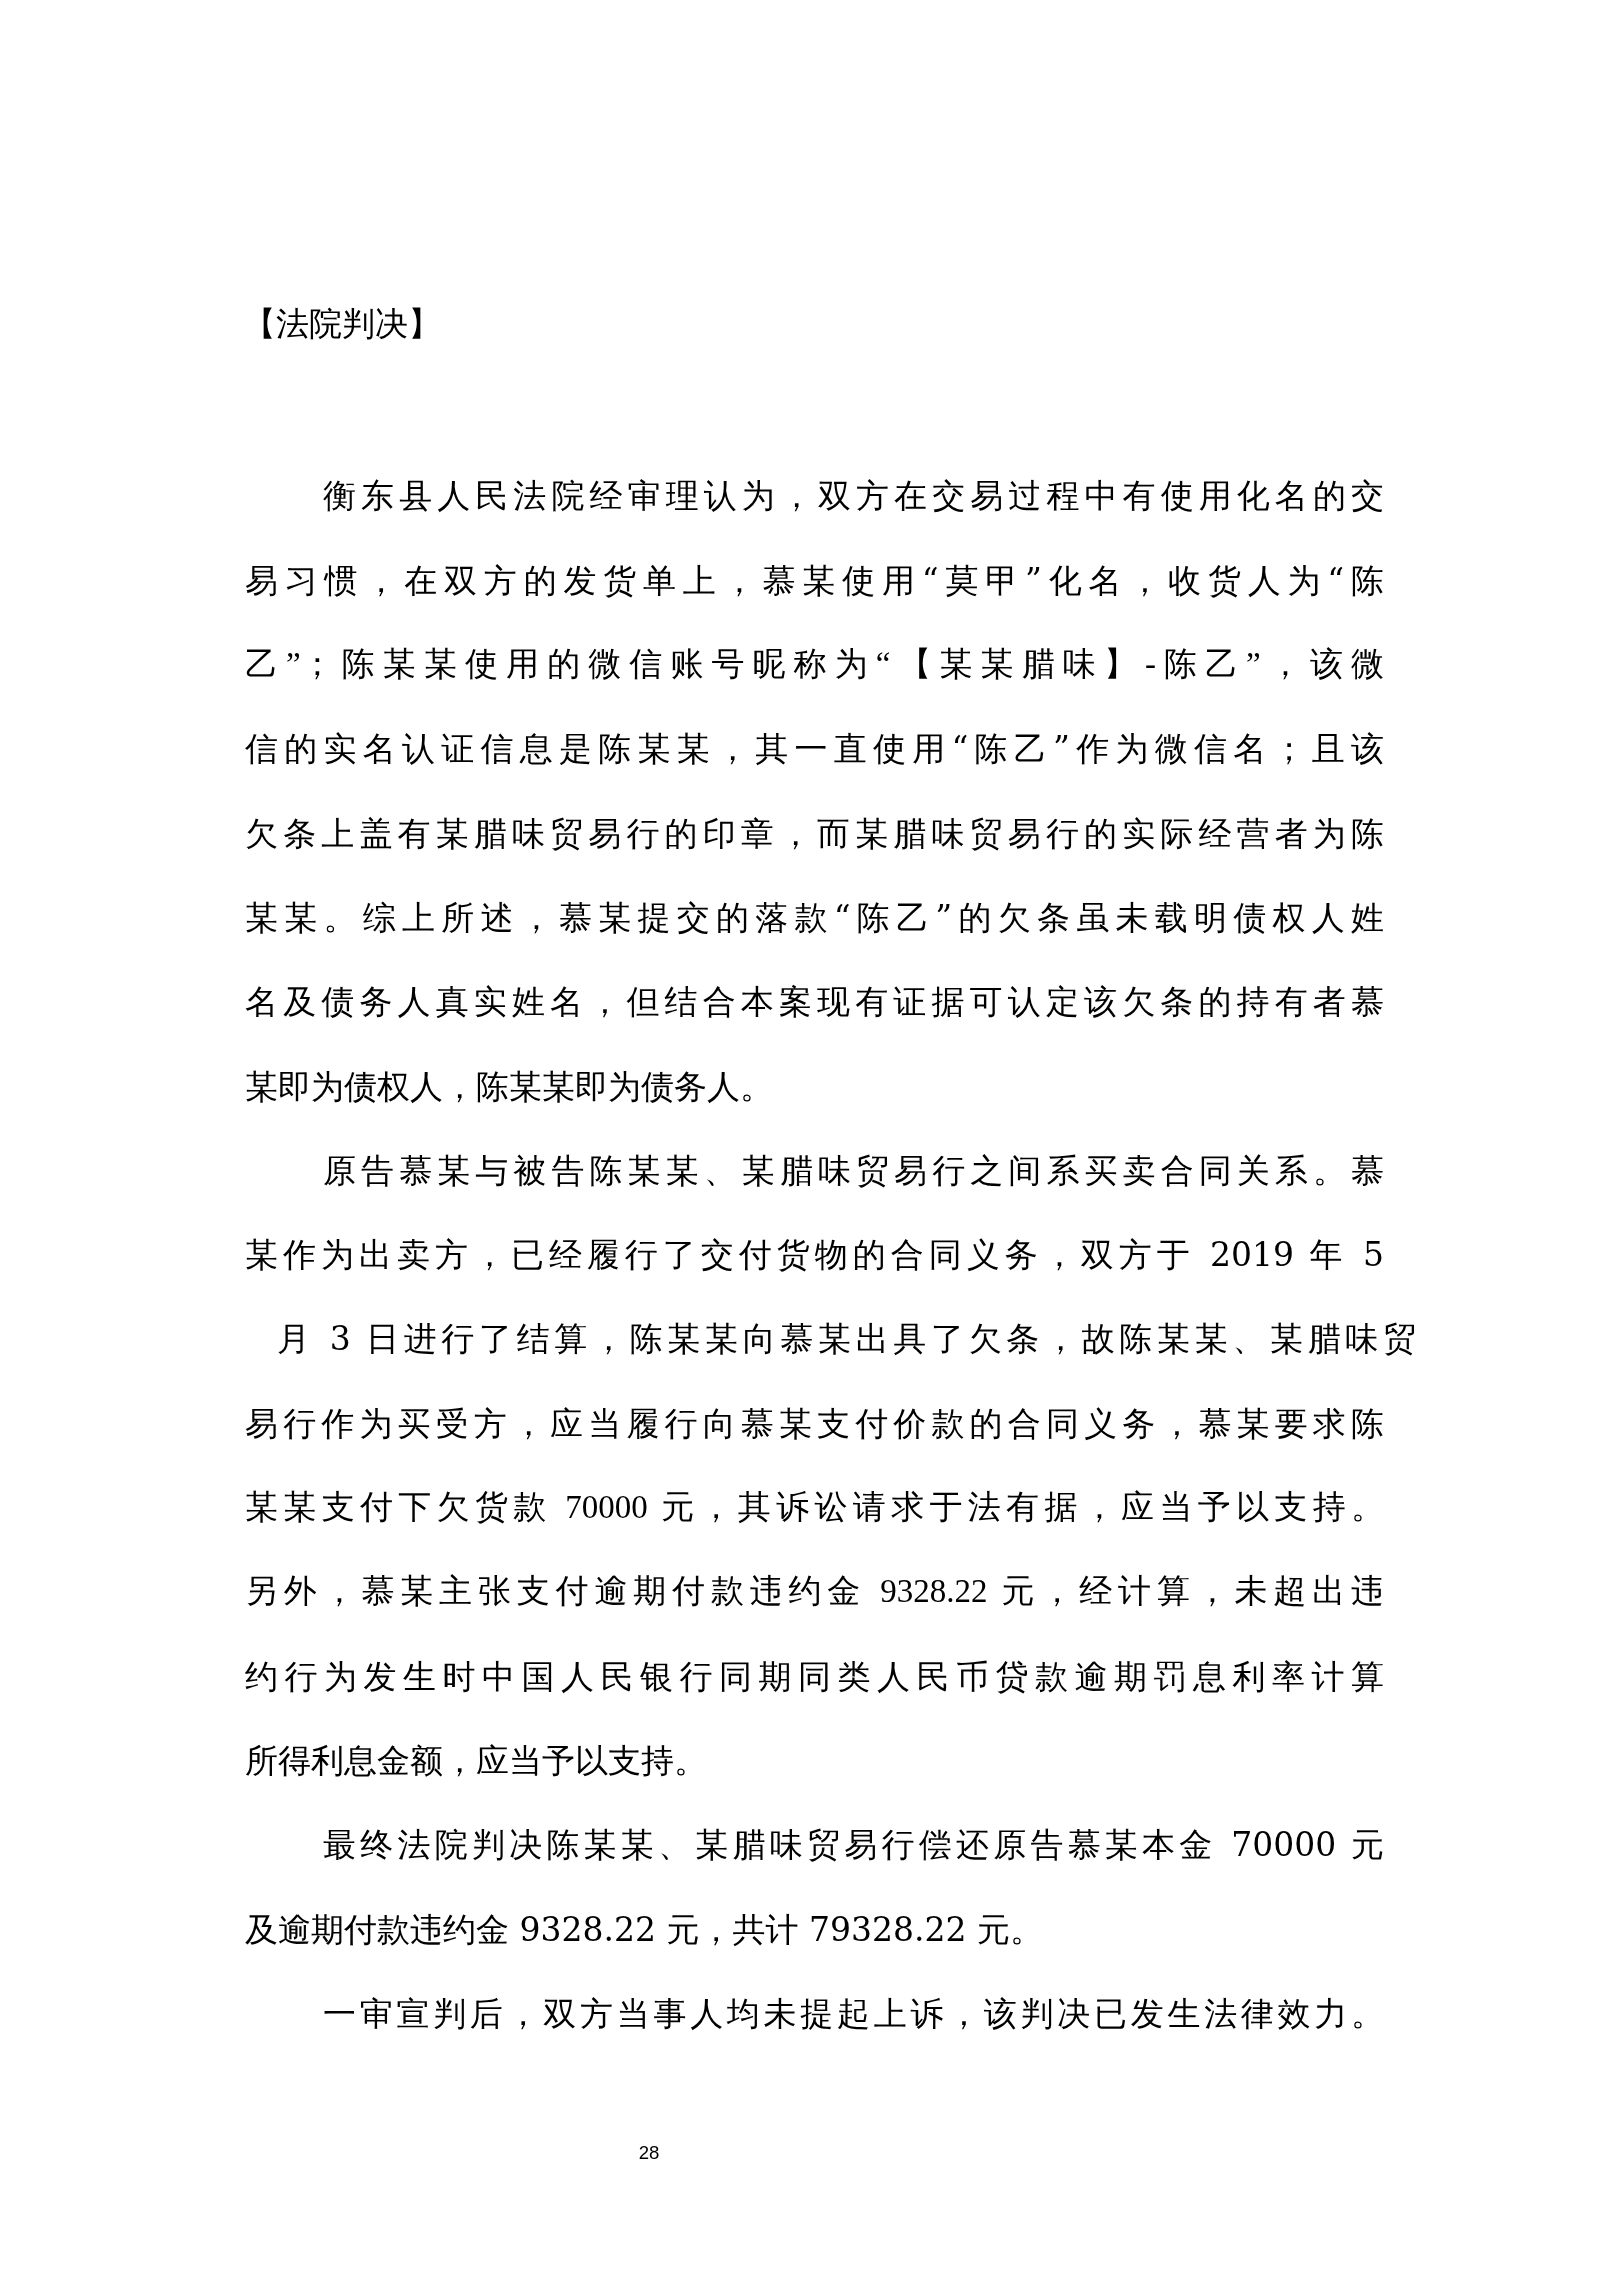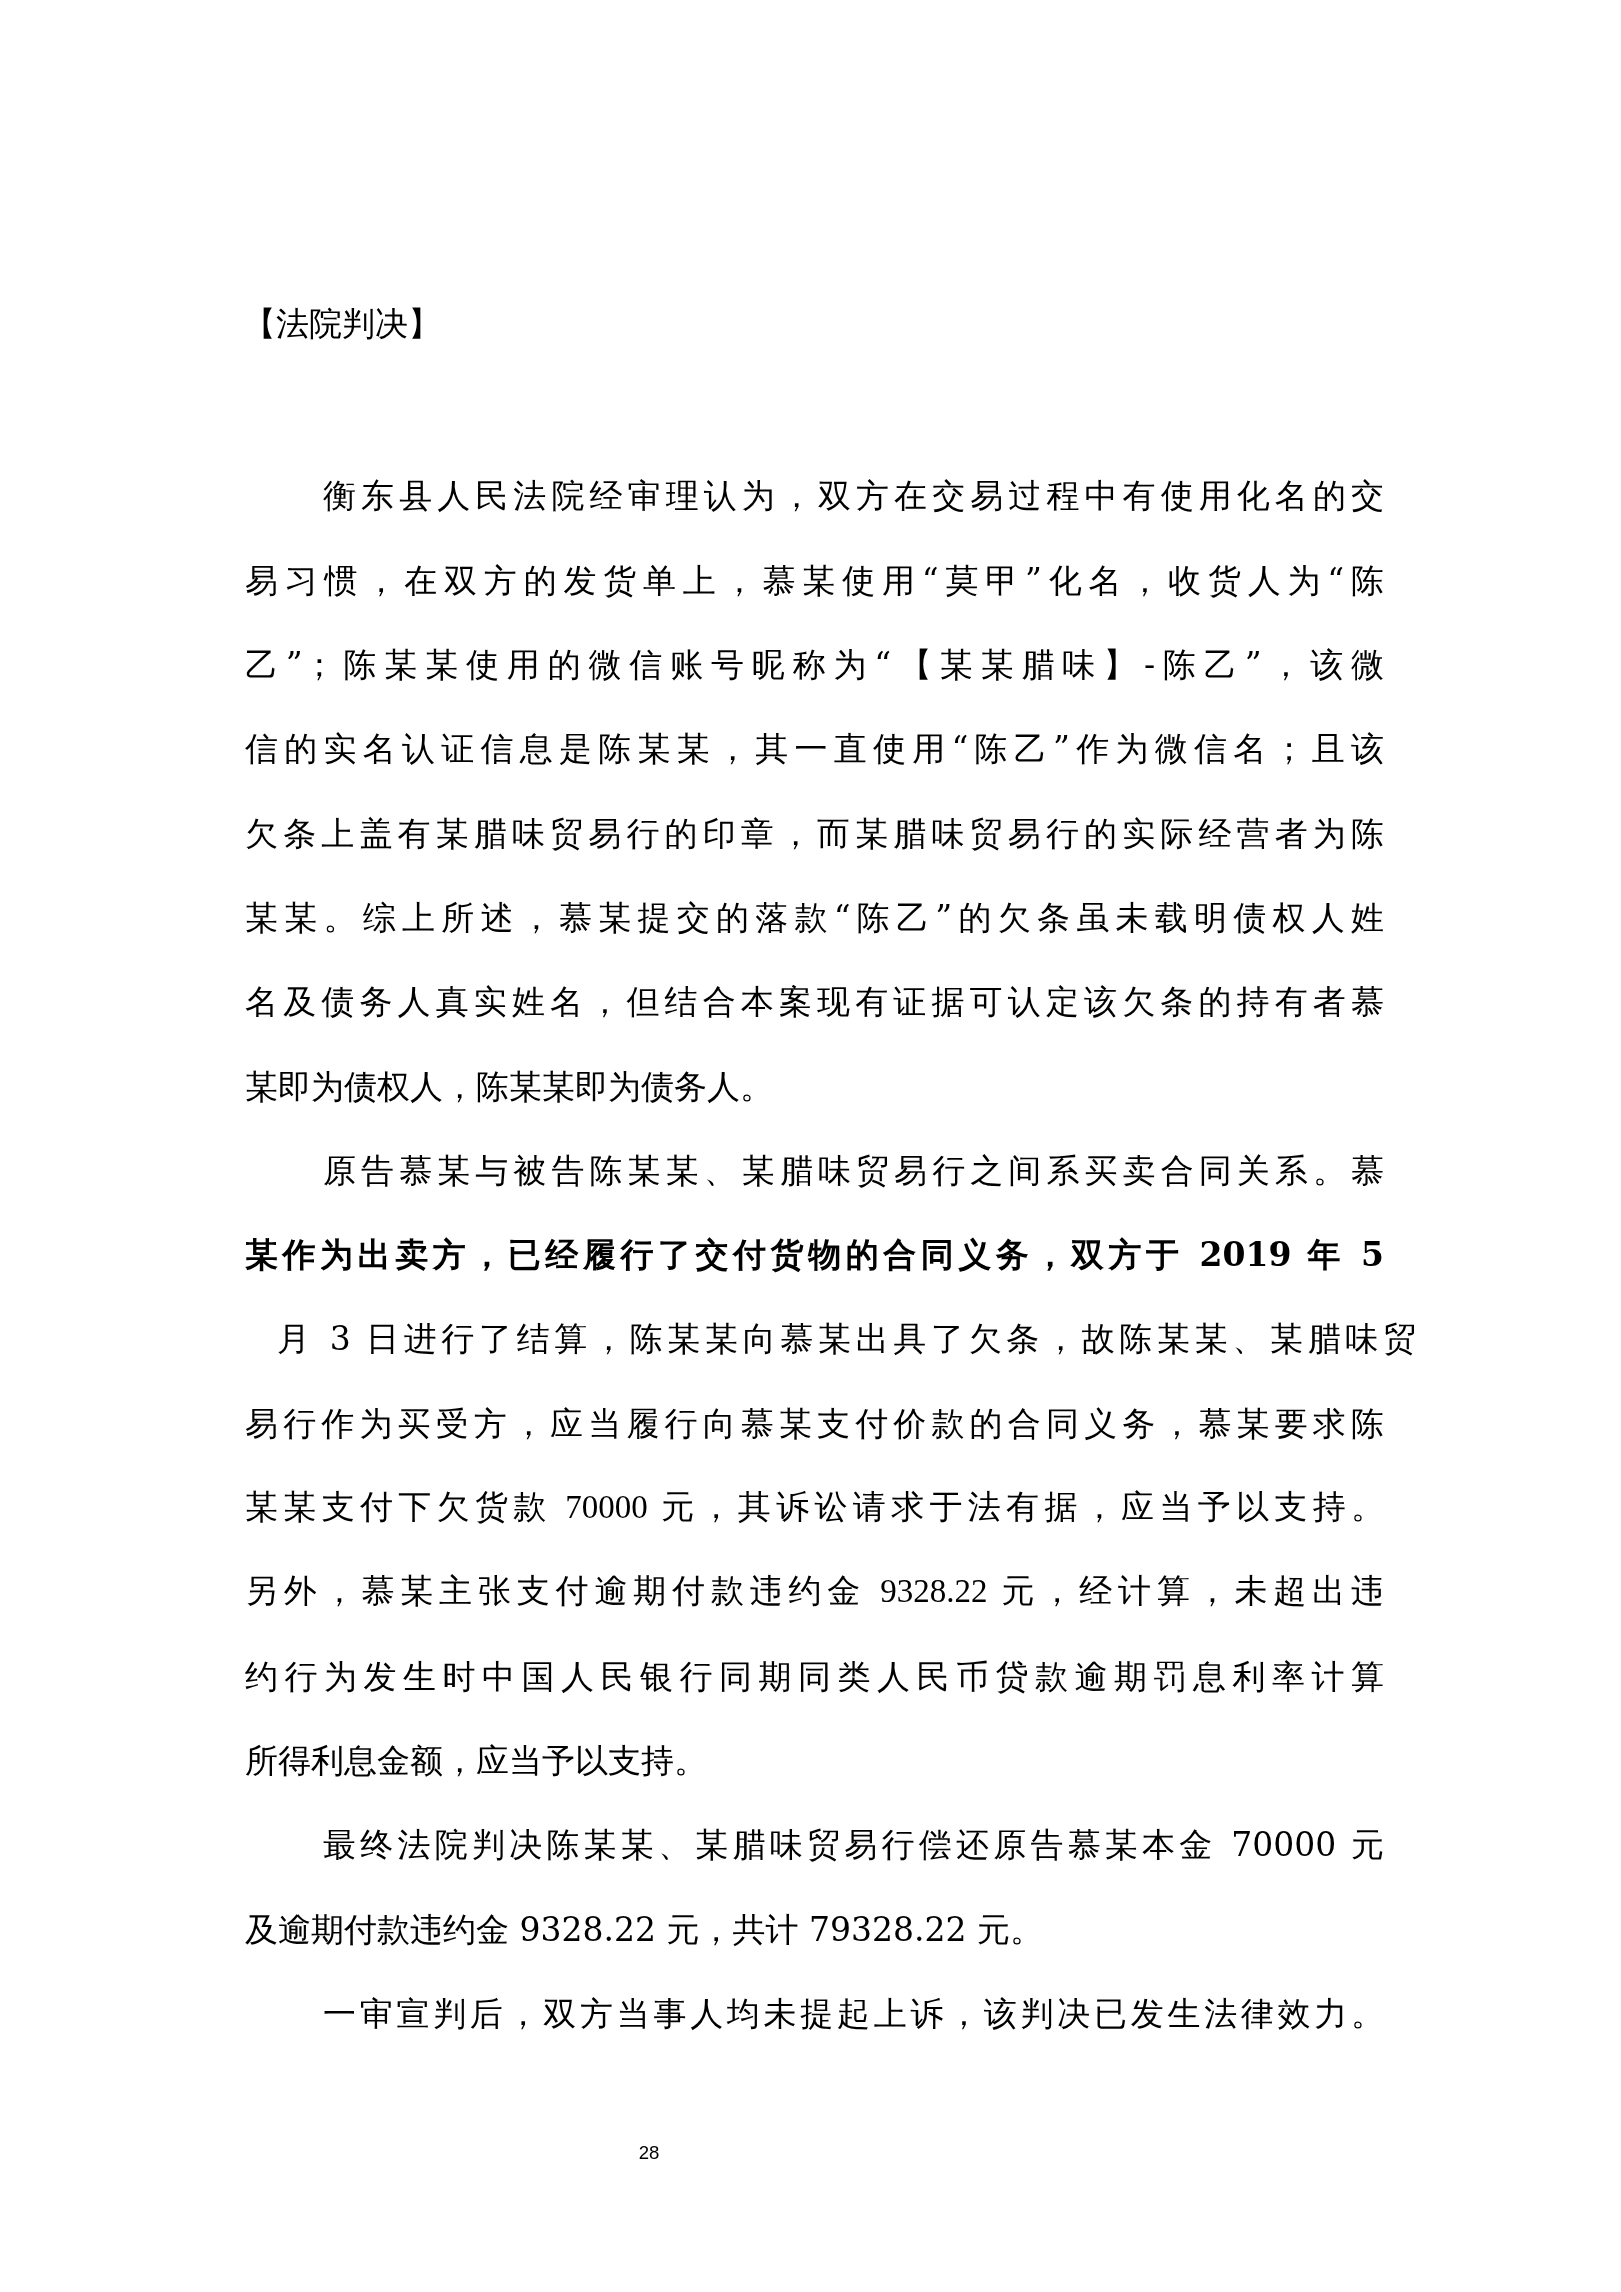--- a/index.html
+++ b/index.html
@@ -61,31 +61,31 @@
 </head>
 <body>
 
 <div class="page">
 
   <div class="heading">【法院判决】</div>
 
   <div>
     <div class="line indent" style="top:466px;">衡东县人民法院经审理认为，双方在交易过程中有使用化名的交</div>
     <div class="line" style="top:551px;">易习惯，在双方的发货单上，慕某使用“莫甲”化名，收货人为“陈</div>
-    <div class="line" style="top:635px;">乙”；陈某某使用的微信账号昵称为“【某某腊味】-陈乙”，该微</div>
+    <div class="line" style="top:635px;font-family:Liberation Serif, serif;">乙”；陈某某使用的微信账号昵称为“【某某腊味】-陈乙”，该微</div>
     <div class="line" style="top:719px;">信的实名认证信息是陈某某，其一直使用“陈乙”作为微信名；且该</div>
     <div class="line" style="top:804px;">欠条上盖有某腊味贸易行的印章，而某腊味贸易行的实际经营者为陈</div>
     <div class="line" style="top:888px;">某某。综上所述，慕某提交的落款“陈乙”的欠条虽未载明债权人姓</div>
     <div class="line" style="top:972px;">名及债务人真实姓名，但结合本案现有证据可认定该欠条的持有者慕</div>
     <div class="line last" style="top:1057px;">某即为债权人，陈某某即为债务人。</div>
   </div>
 
   <div>
     <div class="line indent" style="top:1141px;">原告慕某与被告陈某某、某腊味贸易行之间系买卖合同关系。慕</div>
-    <div class="line" style="top:1225px;font-weight:bold;">某作为出卖方，已经履行了交付货物的合同义务，双方于 2019 年 5</div>
+    <div class="line" style="top:1225px;">某作为出卖方，已经履行了交付货物的合同义务，双方于 2019 年 5</div>
     <div class="line" style="top:1309px;margin-left:32px;">月 3 日进行了结算，陈某某向慕某出具了欠条，故陈某某、某腊味贸</div>
     <div class="line" style="top:1394px;">易行作为买受方，应当履行向慕某支付价款的合同义务，慕某要求陈</div>
     <div class="line" style="top:1478px;font-family:Liberation Serif, serif;">某某支付下欠货款 70000 元，其诉讼请求于法有据，应当予以支持。</div>
     <div class="line" style="top:1562px;font-family:Liberation Serif, serif;">另外，慕某主张支付逾期付款违约金 9328.22 元，经计算，未超出违</div>
     <div class="line" style="top:1647px;">约行为发生时中国人民银行同期同类人民币贷款逾期罚息利率计算</div>
     <div class="line last" style="top:1731px;">所得利息金额，应当予以支持。</div>
   </div>
 
   <div>
     <div class="line indent" style="top:1815px;">最终法院判决陈某某、某腊味贸易行偿还原告慕某本金 70000 元</div>

